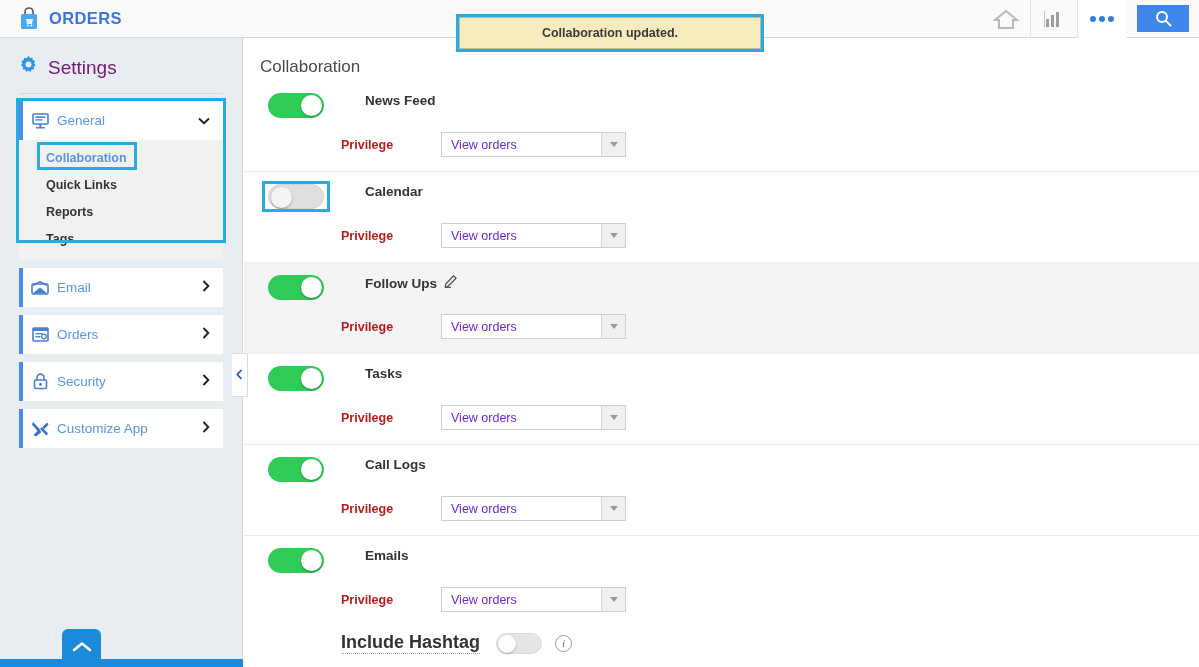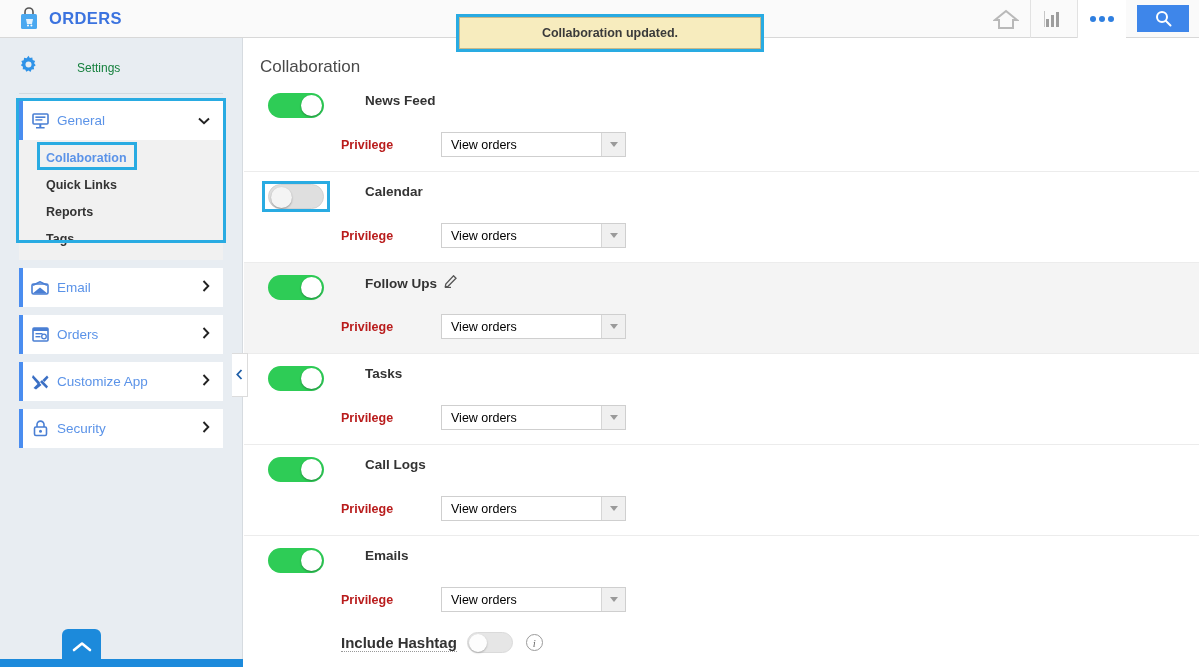--- a/index.html
+++ b/index.html
@@ -75,21 +75,21 @@
   
   .sidebar {
     position: absolute; left: 0; top: 38px; width: 243px; height: 629px;
     background: #e8edf2;
     border-right: 1px solid #d6dbe0;
   }
   .settings-head {
     display: flex; align-items: center; gap: 9px;
     padding: 17px 0 13px 18px;
   }
-  .settings-title { font-size: 12px; color: #15803d; margin-left: 29px; }
+  .settings-title { font-size: 19px; color: #701a75; }
   .nav { padding: 0 19px 0 19px; }
   .nav-top-rule { height: 1px; background: #d3dae0; margin-bottom: 7px; }
 
   .nav-group { margin-bottom: 8px; }
   .nav-item {
     height: 39px; background: #fff;
     display: flex; align-items: center;
     border-left: 4px solid #4a8df0;
     cursor: pointer; position: relative;
   }
@@ -164,34 +164,34 @@
     display: flex; align-items: center; gap: 7px;
   }
   .fr-sub { display: flex; align-items: center; margin-top: 14px; }
   .priv-label {
     margin-left: 97px; width: 100px; font-size: 12.5px; font-weight: bold; color: #b91c1c;
   }
   .select {
     width: 185px; height: 25px; border: 1px solid #cfcfcf; background: #fff;
     display: flex; align-items: center; cursor: pointer;
   }
-  .select .sv { flex: 1; padding-left: 9px; font-size: 12.5px; color: #000000; }
+  .select .sv { flex: 1; padding-left: 9px; font-size: 12.5px; color: #6d28d9; }
   .select .sarrow {
     width: 24px; height: 23px; background: #f0f0f0; border-left: 1px solid #d6d6d6;
     display: flex; align-items: center; justify-content: center;
   }
   .tri-down {
     width: 0; height: 0; border-left: 4px solid transparent;
     border-right: 4px solid transparent; border-top: 5px solid #9a9a9a;
   }
 
   .extra-row { display: flex; align-items: center; margin-top: 20px; }
   .extra-label {
-    margin-left: 97px; width: 110px; font-size: 15px; font-weight: bold; color: #333;
-    border-bottom: 1px dotted #999; display: inline-block; width: auto; margin-right: 10px;
+    margin-left: 97px; width: 110px; font-size: 18px; font-weight: bold; color: #333;
+    border-bottom: 1px dotted #999; display: inline-block; width: auto; margin-right: 16px;
   }
   .toggle-sm {
     width: 46px; height: 21px; border-radius: 11px; background: #e6e6e6;
     border: 1px solid #dadada; position: relative; cursor: pointer;
   }
   .toggle-sm .knob {
     position: absolute; left: 1px; top: 1px; width: 18px; height: 18px;
     border-radius: 50%; background: #fdfdfd; box-shadow: 0 1px 2px rgba(0,0,0,.25);
   }
   .info-circle {
@@ -343,46 +343,46 @@
           <svg width="8" height="12" viewBox="0 0 8 12">
               <path d="M1.5 1 L6.3 6 L1.5 11" fill="none" stroke="#222" stroke-width="1.9"></path>
             </svg>
         </span>
       </div>
     </div>
 
     <div class="nav-group">
       <div class="nav-item">
         <span class="ni-icon">
+          <svg width="15" height="17" viewBox="0 0 15 17">
+            <path d="M4 7 V4.6 a3.5 3.5 0 0 1 7 0 V7" fill="none" stroke="#4a7fd4" stroke-width="1.6"></path>
+            <rect x="1.5" y="7" width="12" height="8.5" rx="1.4" fill="none" stroke="#4a7fd4" stroke-width="1.6"></rect>
+            <circle cx="7.5" cy="11.3" r="1.5" fill="#4a7fd4"></circle>
+          </svg>
+        </span>
+        <span class="ni-label">Security</span>
+        <span class="ni-chev">
+          <svg width="8" height="12" viewBox="0 0 8 12">
+              <path d="M1.5 1 L6.3 6 L1.5 11" fill="none" stroke="#222" stroke-width="1.9"></path>
+            </svg>
+        </span>
+      </div>
+    </div>
+
+    <div class="nav-group">
+      <div class="nav-item">
+        <span class="ni-icon">
           <svg width="18" height="17" viewBox="0 0 18 17">
             <path d="M2 2 L9 9.5 L7 11.5 L1 4.5 Z" fill="#3a6fc4"></path>
             <path d="M16 2.5 L11.5 7 L13.5 9 L17.5 4.5 Z" fill="#3a6fc4"></path>
             <path d="M2.5 15 L8 9.5 L10.5 12 L5 16.5 Z" fill="#3a6fc4"></path>
             <path d="M15.5 15.5 L9 9 L11 7 L17 13.5 Z" fill="#3a6fc4"></path>
           </svg>
         </span>
         <span class="ni-label">Customize App</span>
-        <span class="ni-chev">
-          <svg width="8" height="12" viewBox="0 0 8 12">
-              <path d="M1.5 1 L6.3 6 L1.5 11" fill="none" stroke="#222" stroke-width="1.9"></path>
-            </svg>
-        </span>
-      </div>
-    </div>
-
-    <div class="nav-group">
-      <div class="nav-item">
-        <span class="ni-icon">
-          <svg width="15" height="17" viewBox="0 0 15 17">
-            <path d="M4 7 V4.6 a3.5 3.5 0 0 1 7 0 V7" fill="none" stroke="#4a7fd4" stroke-width="1.6"></path>
-            <rect x="1.5" y="7" width="12" height="8.5" rx="1.4" fill="none" stroke="#4a7fd4" stroke-width="1.6"></rect>
-            <circle cx="7.5" cy="11.3" r="1.5" fill="#4a7fd4"></circle>
-          </svg>
-        </span>
-        <span class="ni-label">Security</span>
         <span class="ni-chev">
           <svg width="8" height="12" viewBox="0 0 8 12">
               <path d="M1.5 1 L6.3 6 L1.5 11" fill="none" stroke="#222" stroke-width="1.9"></path>
             </svg>
         </span>
       </div>
     </div>
   </div>
 </div>
 

